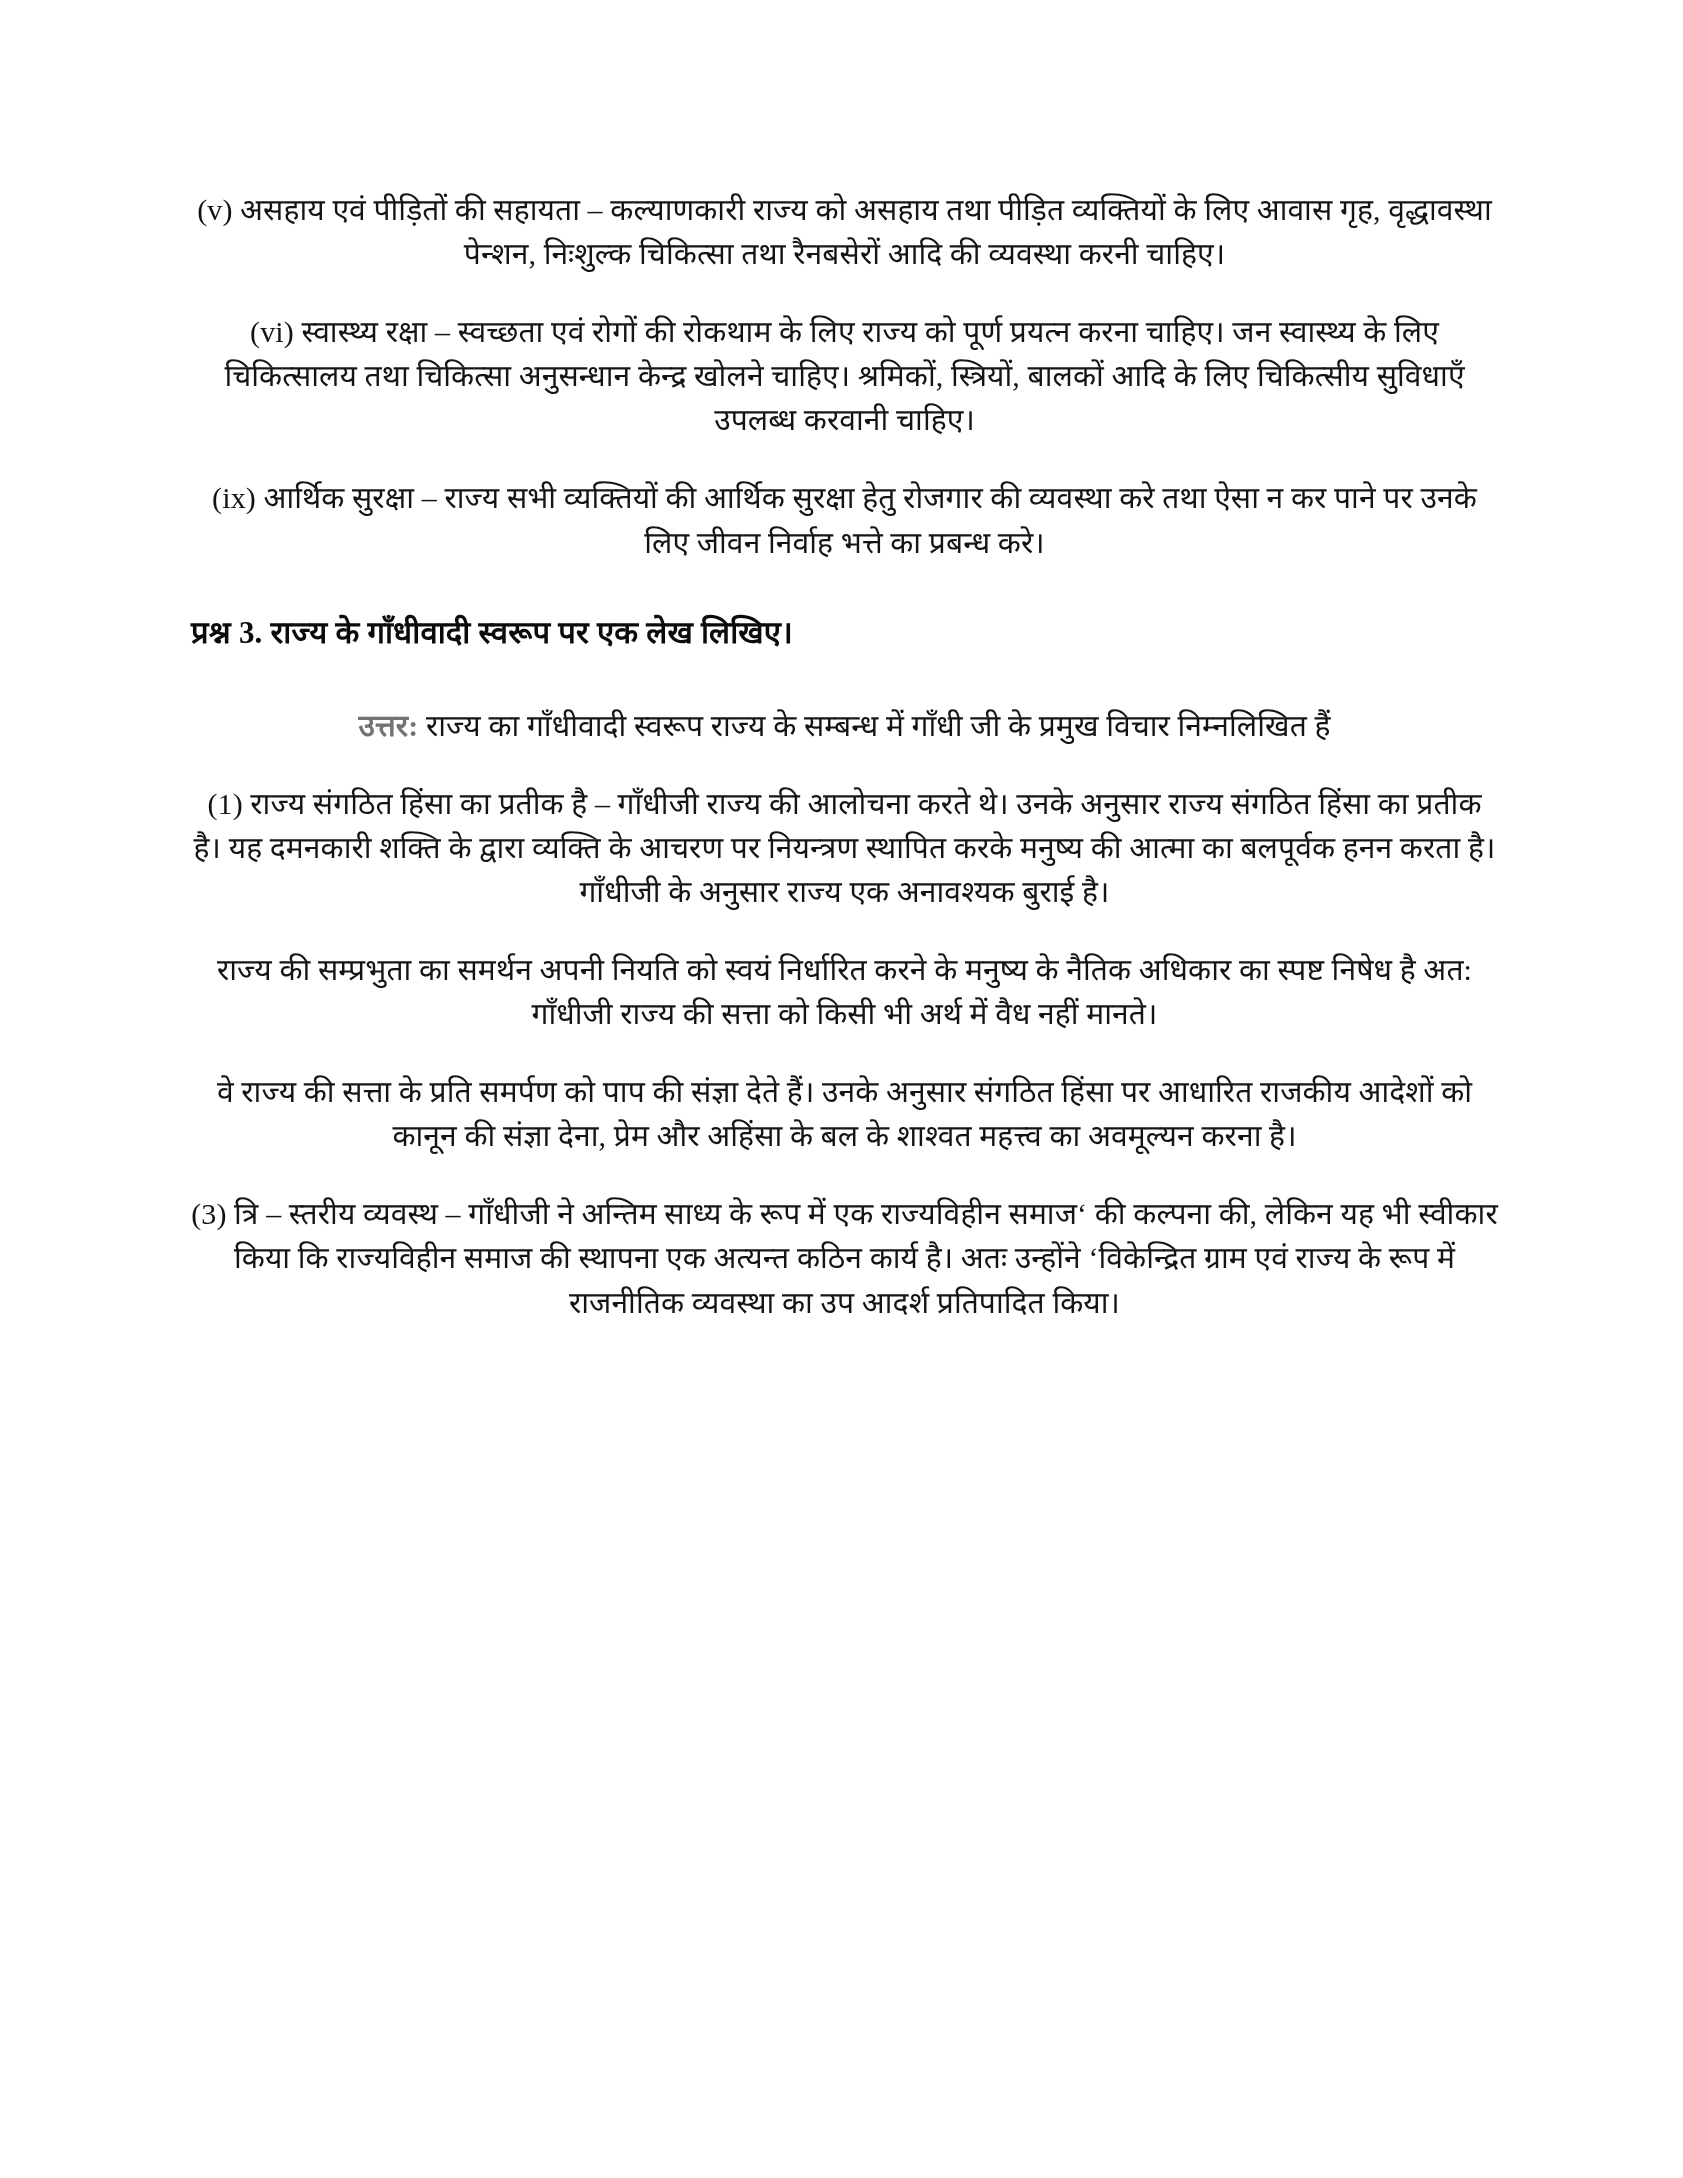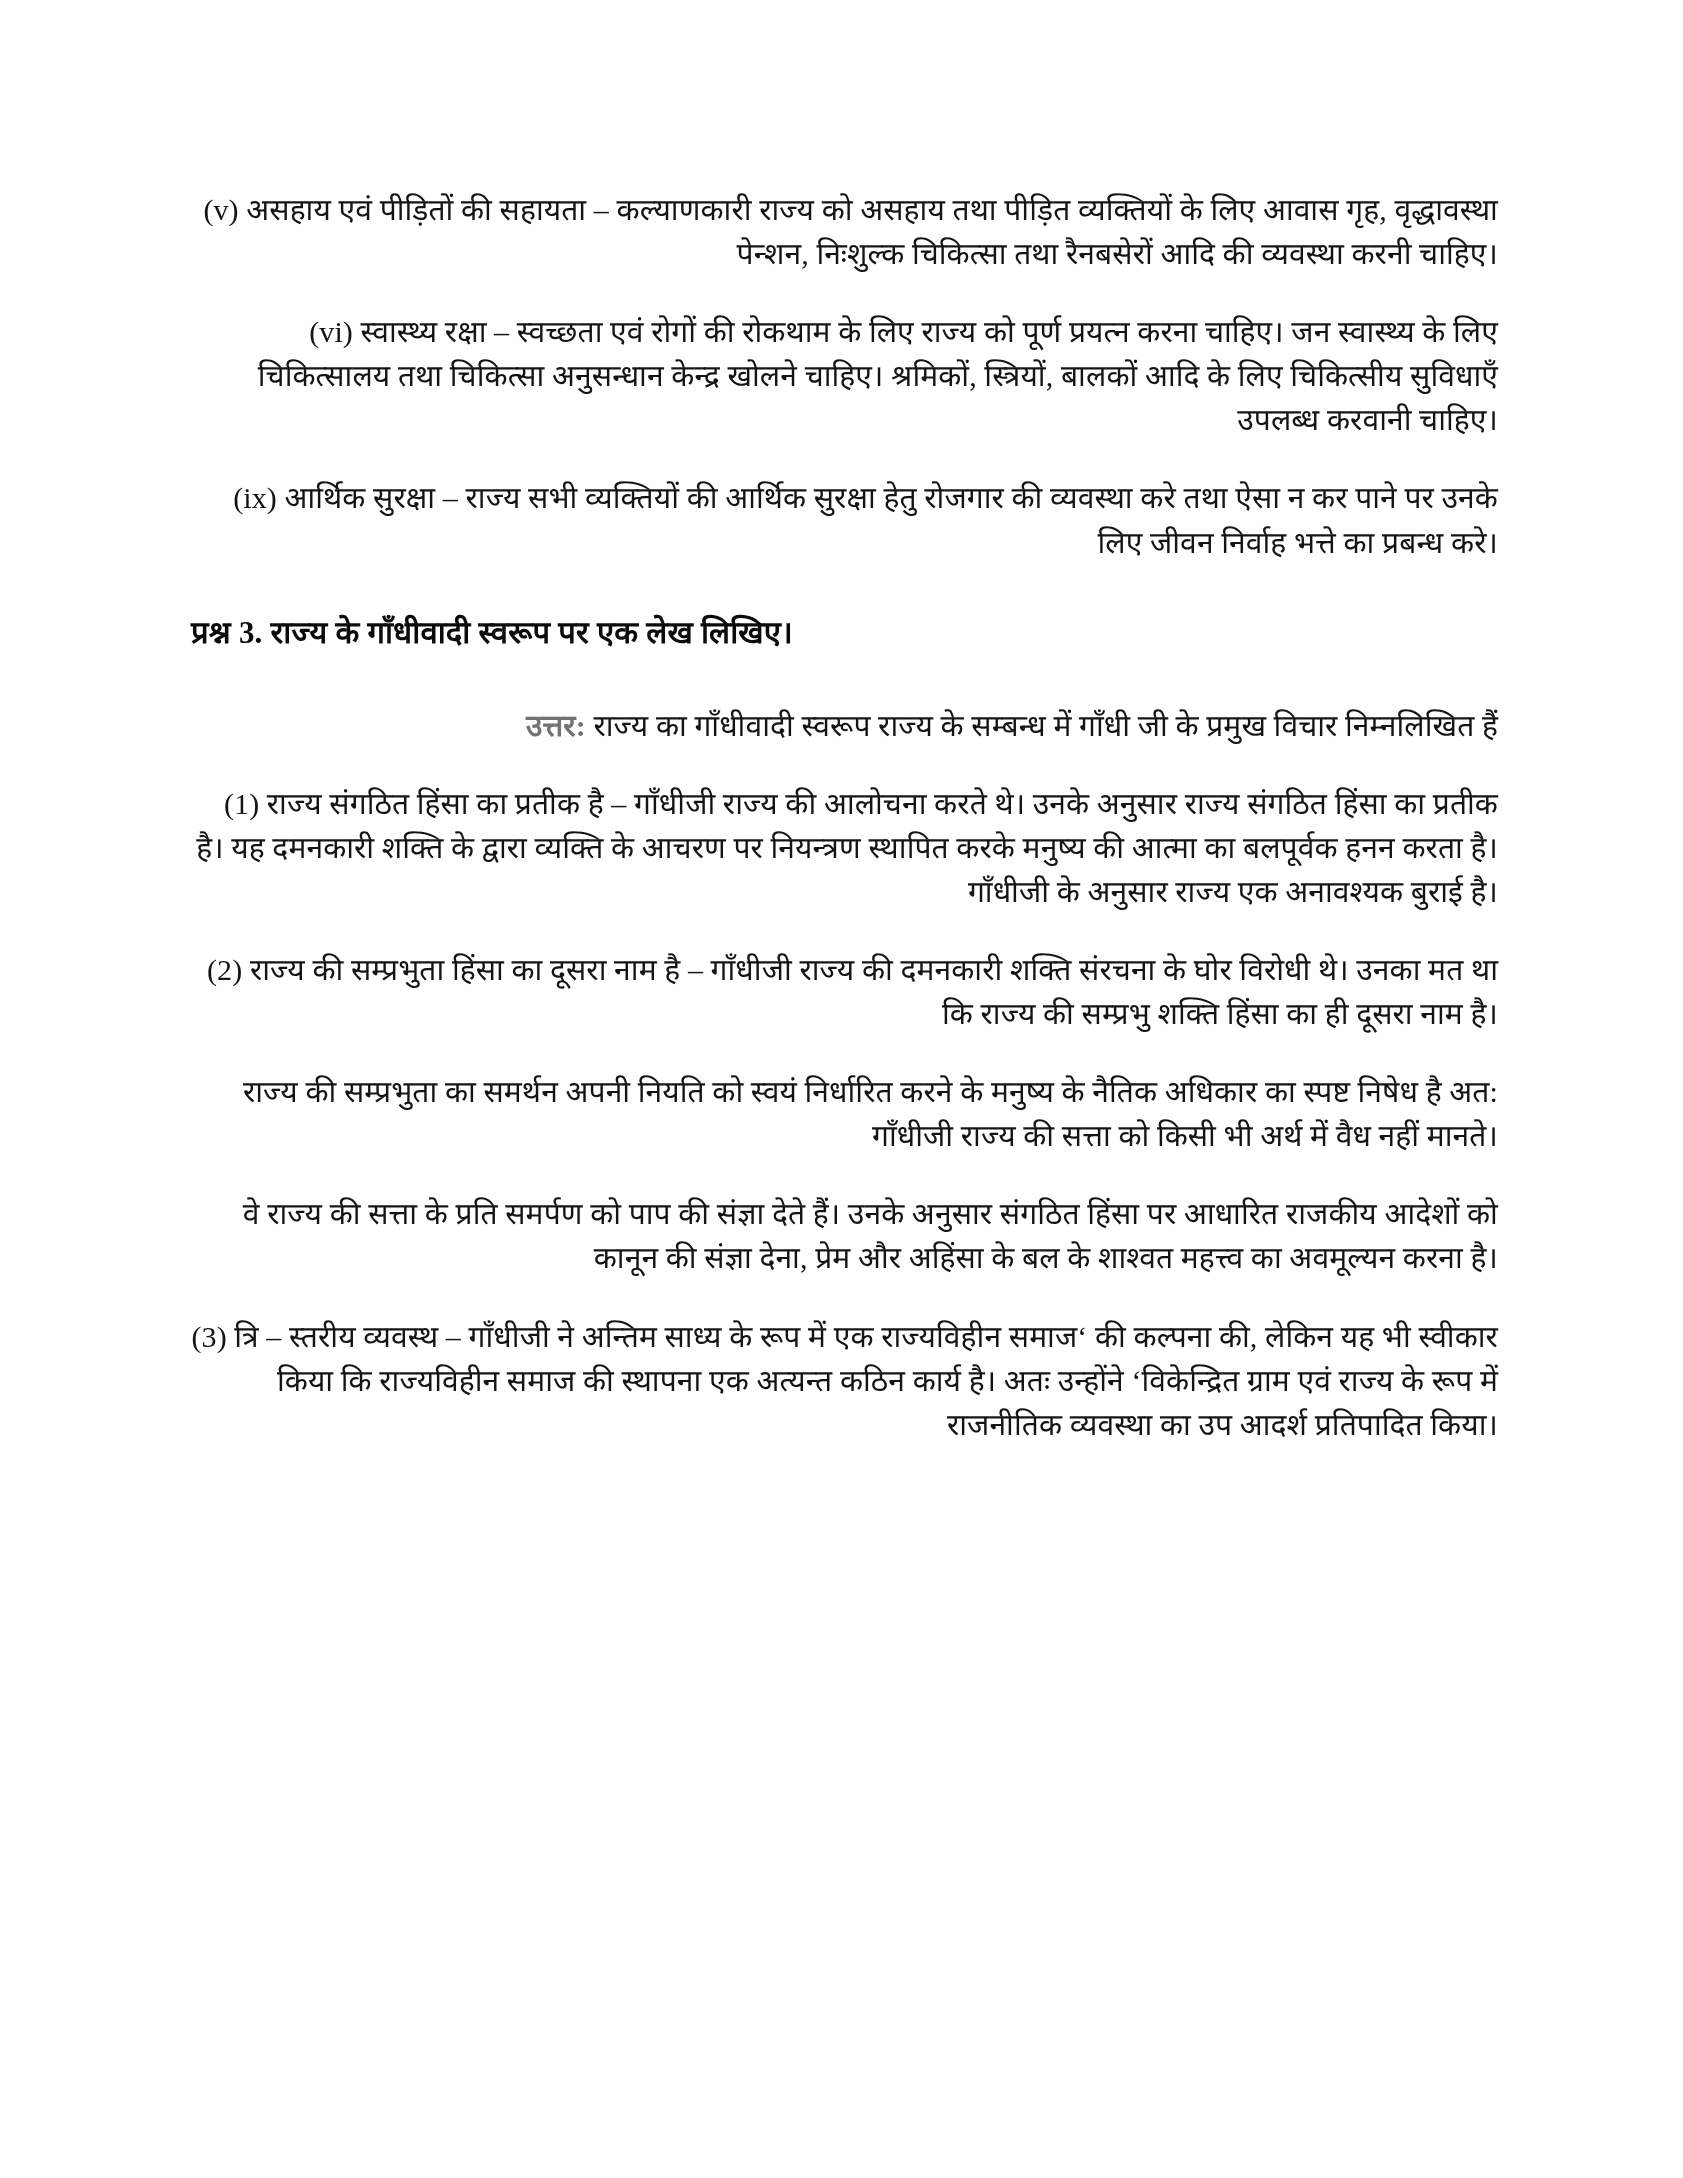--- a/index.html
+++ b/index.html
@@ -24,21 +24,21 @@
     position: absolute;
     left: 191px;
     top: 188px;
     width: 1307px;
   }
   p.para {
     margin: 0 0 34px 0;
     font-size: 30px;
     line-height: 1.47;
     letter-spacing: 0.1px;
-    text-align: right;
+    text-align: center;
     color: #141414;
     font-weight: 400;
   }
   p.para:last-child {
     margin-bottom: 0;
     margin-top: 16px;
   }
   h2.qheading {
     margin: 46px 0 48px 0;
     font-size: 31px;
@@ -65,21 +65,20 @@
 
 
     <p class="para">(ix) आर्थिक सुरक्षा – राज्य सभी व्यक्तियों की आर्थिक सुरक्षा हेतु रोजगार की व्यवस्था करे तथा ऐसा न कर पाने पर उनके लिए जीवन निर्वाह भत्ते का प्रबन्ध करे।</p>
 
     <h2 class="qheading">प्रश्न 3. राज्य के गाँधीवादी स्वरूप पर एक लेख लिखिए।</h2>
 
     <p class="para"><span class="ans-label">उत्तर:</span><span> राज्य का गाँधीवादी स्वरूप राज्य के सम्बन्ध में गाँधी जी के प्रमुख विचार निम्नलिखित हैं</span></p>
 
     <p class="para">(1) राज्य संगठित हिंसा का प्रतीक है – गाँधीजी राज्य की आलोचना करते थे। उनके अनुसार राज्य संगठित हिंसा का प्रतीक है। यह दमनकारी शक्ति के द्वारा व्यक्ति के आचरण पर नियन्त्रण स्थापित करके मनुष्य की आत्मा का बलपूर्वक हनन करता है। गाँधीजी के अनुसार राज्य एक अनावश्यक बुराई है।</p>
 
-    <p class="para">(2) राज्य की सम्प्रभुता हिंसा का दूसरा नाम है – गाँधीजी राज्य की दमनकारी शक्ति संरचना के घोर विरोधी थे। उनका मत था कि राज्य की सम्प्रभु शक्ति हिंसा का ही दूसरा नाम है।</p>
 
     <p class="para">राज्य की सम्प्रभुता का समर्थन अपनी नियति को स्वयं निर्धारित करने के मनुष्य के नैतिक अधिकार का स्पष्ट निषेध है अत: गाँधीजी राज्य की सत्ता को किसी भी अर्थ में वैध नहीं मानते।</p>
 
     <p class="para">वे राज्य की सत्ता के प्रति समर्पण को पाप की संज्ञा देते हैं। उनके अनुसार संगठित हिंसा पर आधारित राजकीय आदेशों को कानून की संज्ञा देना, प्रेम और अहिंसा के बल के शाश्वत महत्त्व का अवमूल्यन करना है।</p>
 
     <p class="para">(3) त्रि – स्तरीय व्यवस्थ – गाँधीजी ने अन्तिम साध्य के रूप में एक राज्यविहीन समाज‘ की कल्पना की, लेकिन यह भी स्वीकार किया कि राज्यविहीन समाज की स्थापना एक अत्यन्त कठिन कार्य है। अतः उन्होंने ‘विकेन्द्रित ग्राम एवं राज्य के रूप में राजनीतिक व्यवस्था का उप आदर्श प्रतिपादित किया।</p>
 
   </div>
 </div>
 

